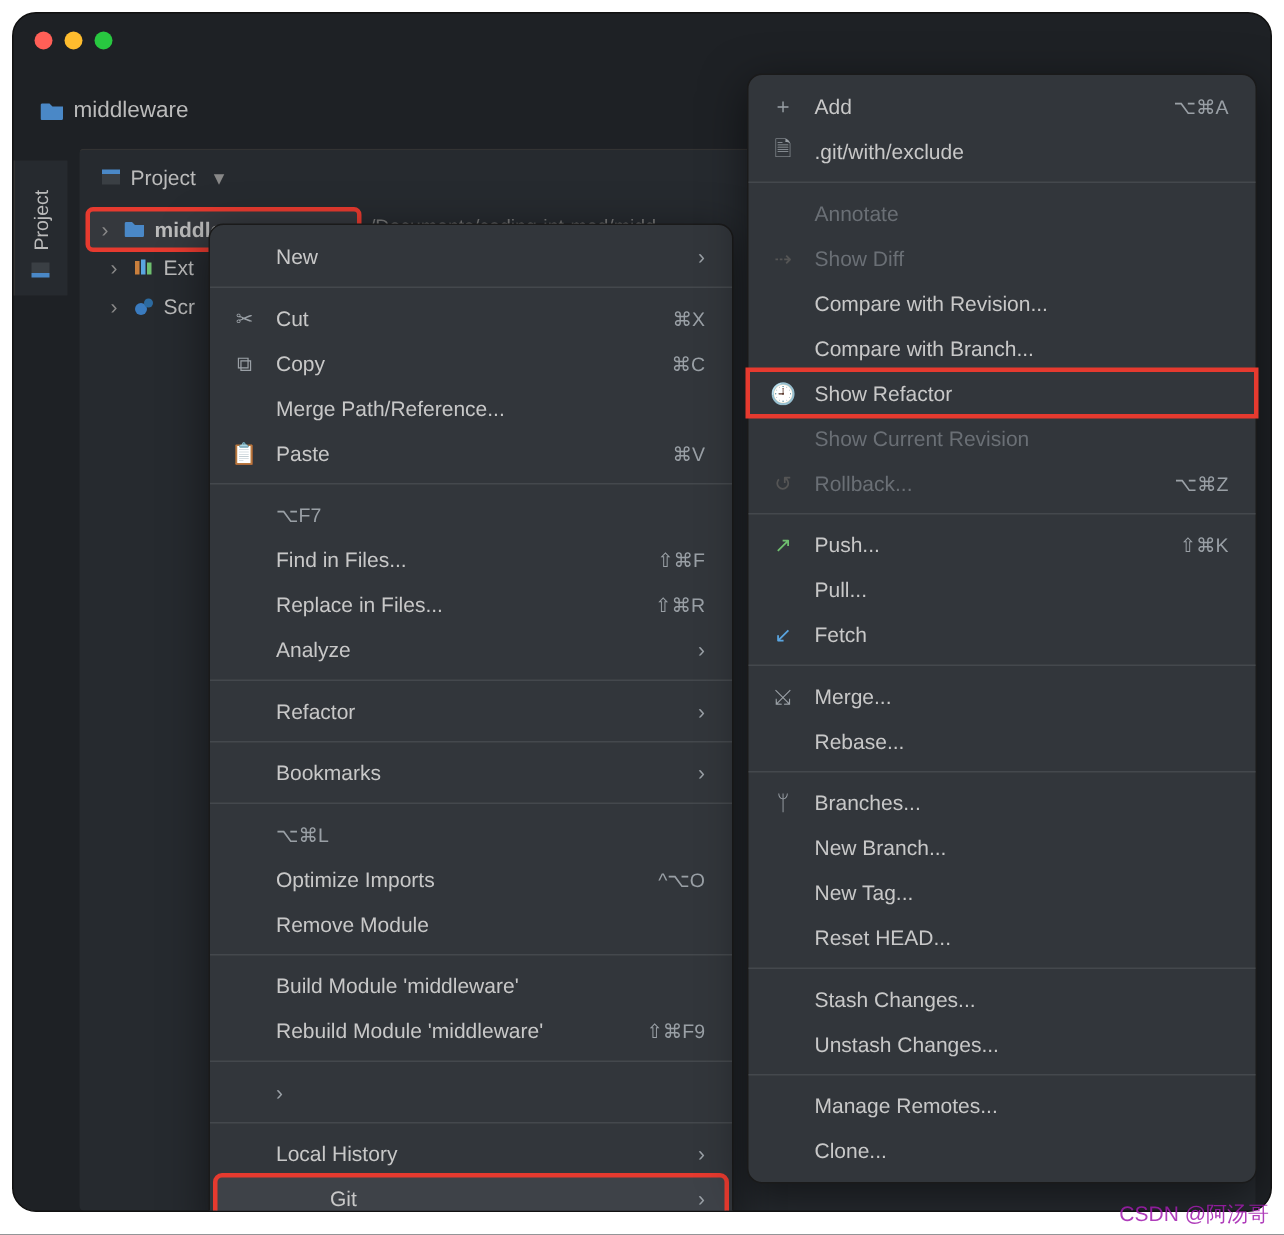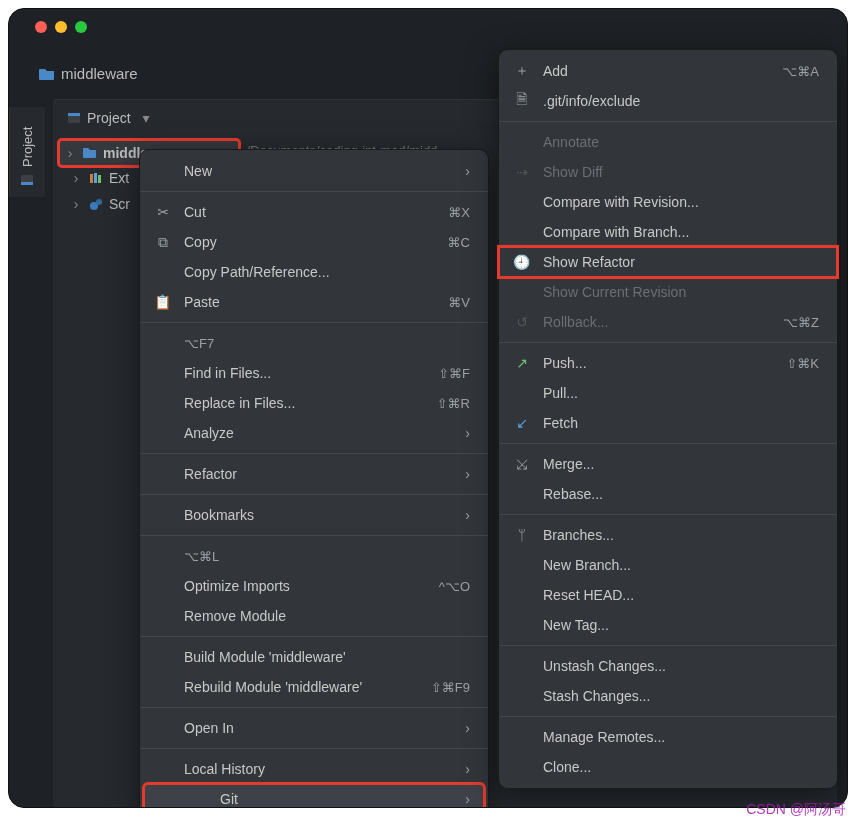--- a/index.html
+++ b/index.html
@@ -12,21 +12,20 @@
     overflow: hidden;
     position: relative;
   }
   .window {
     position: absolute; left: 8px; top: 8px;
     width: 840px; height: 800px;
     background: #1e2125;
     border: 1px solid #111;
     border-radius: 16px;
     overflow: hidden;
-    padding-left: 12px;
   }
   .titlebar {
     height: 36px;
     display: flex; align-items: center;
     padding: 0 14px;
     gap: 8px;
   }
   .traffic { width: 12px; height: 12px; border-radius: 50%; }
   .project-row {
     margin: 20px 0 10px 18px;
@@ -219,21 +218,21 @@
         <span class="label">Cut</span>
         <span class="shortcut">⌘X</span>
       </div>
     <div class="menu-item">
         <span class="icon">⧉</span>
         <span class="label">Copy</span>
         <span class="shortcut">⌘C</span>
       </div>
     <div class="menu-item">
         <span class="icon"></span>
-        <span class="label">Copy Path/Reference...</span>
+        <span class="label">Merge Path/Reference...</span>
       </div>
     <div class="menu-item">
         <span class="icon">📋</span>
         <span class="label">Paste</span>
         <span class="shortcut">⌘V</span>
       </div>
     <div class="menu-sep"></div>
     <div class="menu-item">
         <span class="icon"></span>
         <span class="shortcut">⌥F7</span>
@@ -285,21 +284,20 @@
         <span class="label">Build Module 'middleware'</span>
       </div>
     <div class="menu-item">
         <span class="icon"></span>
         <span class="label">Rebuild Module 'middleware'</span>
         <span class="shortcut">⇧⌘F9</span>
       </div>
     <div class="menu-sep"></div>
     <div class="menu-item">
         <span class="icon"></span>
-        <span class="label">Open In</span>
         <span class="sub-arrow">›</span>
       </div>
     <div class="menu-sep"></div>
     <div class="menu-item">
         <span class="icon"></span>
         <span class="label">Local History</span>
         <span class="sub-arrow">›</span>
       </div>
     <div class="menu-item hover hl-red">
         <span class="icon"></span>
@@ -310,21 +308,21 @@
   </div>
 
   <div id="menu2" class="context-menu">
     <div class="menu-item">
         <span class="icon">＋</span>
         <span class="label">Add</span>
         <span class="shortcut">⌥⌘A</span>
       </div>
     <div class="menu-item">
         <span class="icon">🗎</span>
-        <span class="label">.git/info/exclude</span>
+        <span class="label">.git/with/exclude</span>
       </div>
     <div class="menu-sep"></div>
     <div class="menu-item disabled">
         <span class="icon"></span>
         <span class="label">Annotate</span>
       </div>
     <div class="menu-item disabled">
         <span class="icon">⇢</span>
         <span class="label">Show Diff</span>
       </div>
@@ -376,35 +374,35 @@
     <div class="menu-item">
         <span class="icon">ᛘ</span>
         <span class="label">Branches...</span>
       </div>
     <div class="menu-item">
         <span class="icon"></span>
         <span class="label">New Branch...</span>
       </div>
     <div class="menu-item">
         <span class="icon"></span>
+        <span class="label">New Tag...</span>
+      </div>
+    <div class="menu-item">
+        <span class="icon"></span>
         <span class="label">Reset HEAD...</span>
       </div>
-    <div class="menu-item">
-        <span class="icon"></span>
-        <span class="label">New Tag...</span>
-      </div>
-    <div class="menu-sep"></div>
+    <div class="menu-sep"></div>
+    <div class="menu-item">
+        <span class="icon"></span>
+        <span class="label">Stash Changes...</span>
+      </div>
     <div class="menu-item">
         <span class="icon"></span>
         <span class="label">Unstash Changes...</span>
       </div>
-    <div class="menu-item">
-        <span class="icon"></span>
-        <span class="label">Stash Changes...</span>
-      </div>
     <div class="menu-sep"></div>
     <div class="menu-item">
         <span class="icon"></span>
         <span class="label">Manage Remotes...</span>
       </div>
     <div class="menu-item">
         <span class="icon"></span>
         <span class="label">Clone...</span>
       </div>
   </div>

